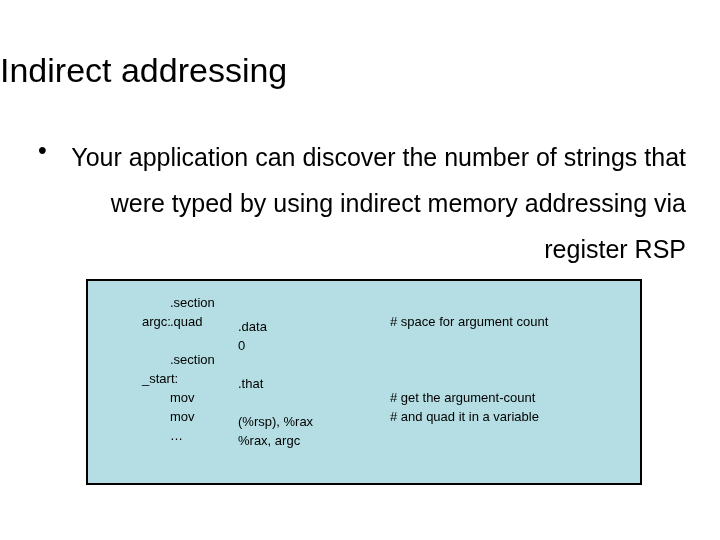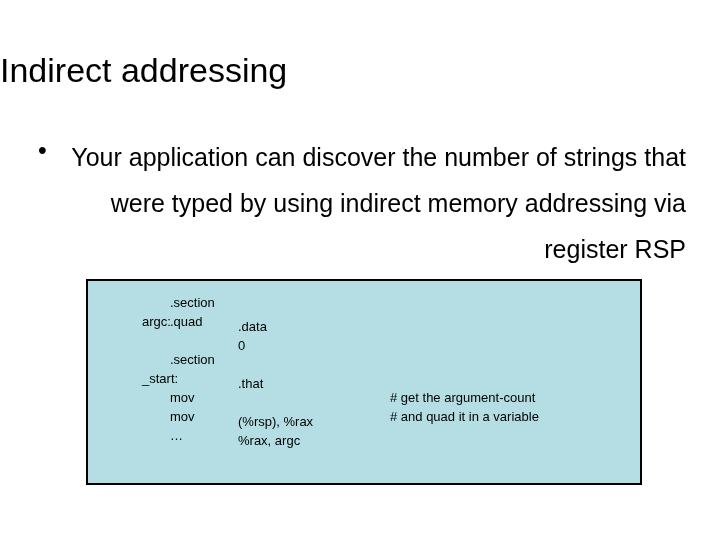--- a/index.html
+++ b/index.html
@@ -140,20 +140,21 @@
       <span class="col-label"></span>
       <span class="col-mnemonic">.section</span>
       <span class="col-operand">.data</span>
       <span class="col-comment"></span>
     </div>
 
     <div class="code-line">
       <span class="col-label">argc:</span>
       <span class="col-mnemonic">.quad</span>
       <span class="col-operand">0</span>
+      <span class="col-comment"># space for argument count</span>
     </div>
 
     <div class="code-line spacer"></div>
 
     <div class="code-line">
       <span class="col-label"></span>
       <span class="col-mnemonic">.section</span>
       <span class="col-operand">.that</span>
       <span class="col-comment"></span>
     </div>

